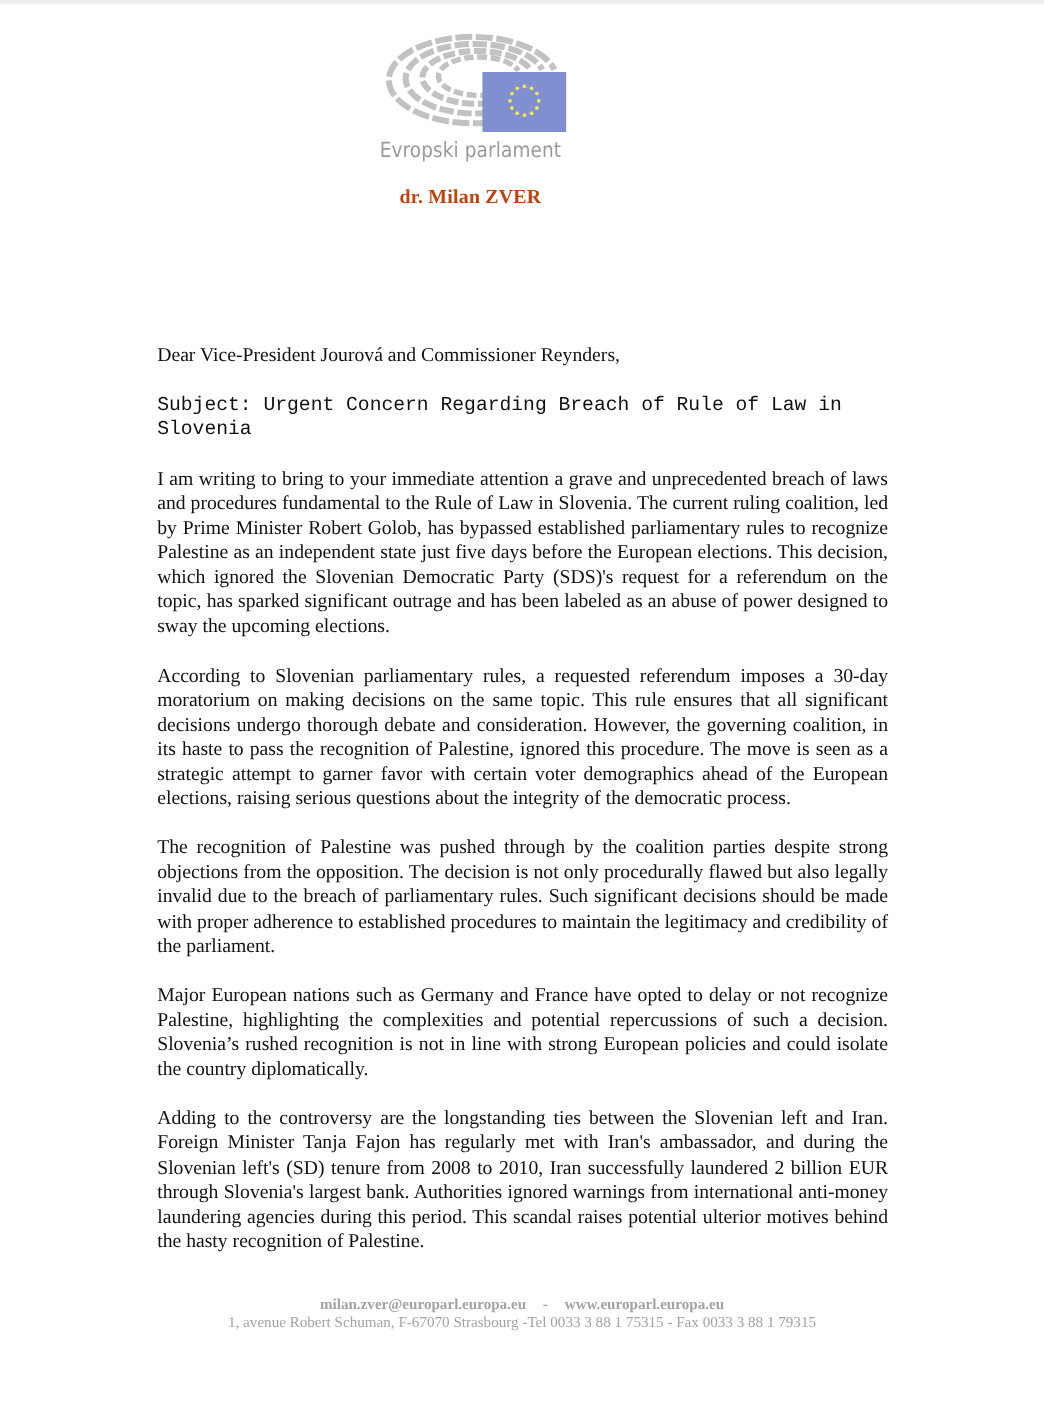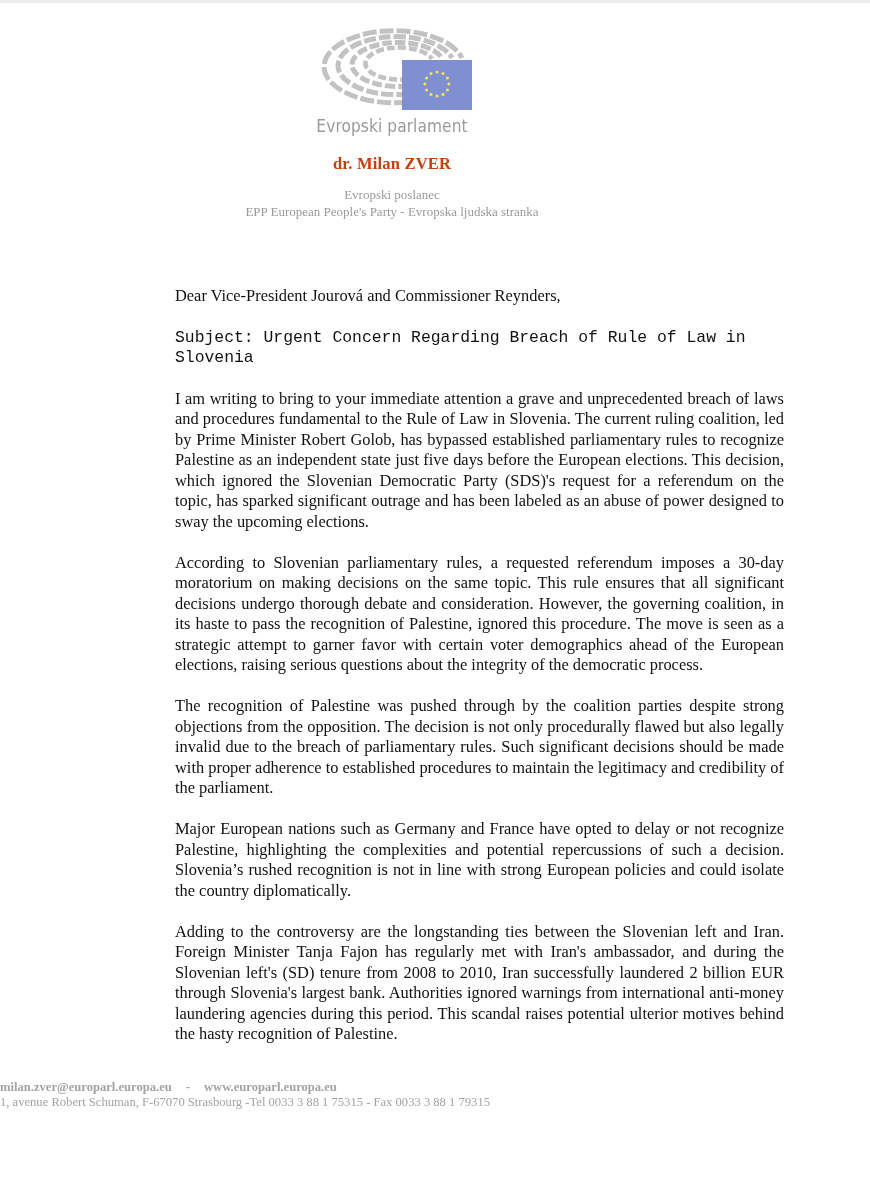--- a/index.html
+++ b/index.html
@@ -55,34 +55,33 @@
       line-height: 17px;
       color: #9a9a9a;
     }
     .letter-body {
       position: absolute;
       left: 131px;
       top: 286px;
       width: 609px;
       font-size: 16.4px;
       line-height: 20.5px;
-      margin-left: 44px;
     }
     .salutation { margin: 0 0 21px 0; }
     .subject { margin: 0 0 20px 0; font-family: Liberation Mono, monospace; }
     .para {
       margin: 0 0 20.5px 0;
       text-align: justify;
     }
     .footer {
       position: absolute;
       left: 0;
       top: 1080px;
       width: 870px;
-      text-align: left;
+      text-align: center;
       font-size: 12.6px;
       line-height: 15px;
       color: #a3a3a3;
     }
     .footer .contact { font-weight: bold; }
     .footer .sep { display: inline-block; padding: 0 14px; }
   </style>
 </head>
 <body>
 
@@ -109,24 +108,20 @@
         <circle cx="119" cy="72.4" r="1.6"></circle>
         <circle cx="114.6" cy="68" r="1.6"></circle>
         <circle cx="113" cy="62" r="1.6"></circle>
         <circle cx="114.6" cy="56" r="1.6"></circle>
         <circle cx="119" cy="51.6" r="1.6"></circle>
       </g>
     </svg>
   </div>
   <div class="logo-caption">Evropski parlament</div>
   <div class="mep-name">dr. Milan ZVER</div>
-  <div class="mep-title">
-    <div>Evropski poslanec</div>
-    <div>EPP European People's Party - Evropska ljudska stranka</div>
-  </div>
 </header>
 
 <main class="letter-body">
   <p class="salutation">Dear Vice-President Jourová and Commissioner Reynders,</p>
   <p class="subject">Subject: Urgent Concern Regarding Breach of Rule of Law in Slovenia</p>
   <p class="para">I am writing to bring to your immediate attention a grave and unprecedented breach of laws and procedures fundamental to the Rule of Law in Slovenia. The current ruling coalition, led by Prime Minister Robert Golob, has bypassed established parliamentary rules to recognize Palestine as an independent state just five days before the European elections. This decision, which ignored the Slovenian Democratic Party (SDS)'s request for a referendum on the topic, has sparked significant outrage and has been labeled as an abuse of power designed to sway the upcoming elections.</p>
   <p class="para">According to Slovenian parliamentary rules, a requested referendum imposes a 30-day moratorium on making decisions on the same topic. This rule ensures that all significant decisions undergo thorough debate and consideration. However, the governing coalition, in its haste to pass the recognition of Palestine, ignored this procedure. The move is seen as a strategic attempt to garner favor with certain voter demographics ahead of the European elections, raising serious questions about the integrity of the democratic process.</p>
   <p class="para">The recognition of Palestine was pushed through by the coalition parties despite strong objections from the opposition. The decision is not only procedurally flawed but also legally invalid due to the breach of parliamentary rules. Such significant decisions should be made with proper adherence to established procedures to maintain the legitimacy and credibility of the parliament.</p>
   <p class="para">Major European nations such as Germany and France have opted to delay or not recognize Palestine, highlighting the complexities and potential repercussions of such a decision. Slovenia’s rushed recognition is not in line with strong European policies and could isolate the country diplomatically.</p>
   <p class="para">Adding to the controversy are the longstanding ties between the Slovenian left and Iran. Foreign Minister Tanja Fajon has regularly met with Iran's ambassador, and during the Slovenian left's (SD) tenure from 2008 to 2010, Iran successfully laundered 2 billion EUR through Slovenia's largest bank. Authorities ignored warnings from international anti-money laundering agencies during this period. This scandal raises potential ulterior motives behind the hasty recognition of Palestine.</p>

